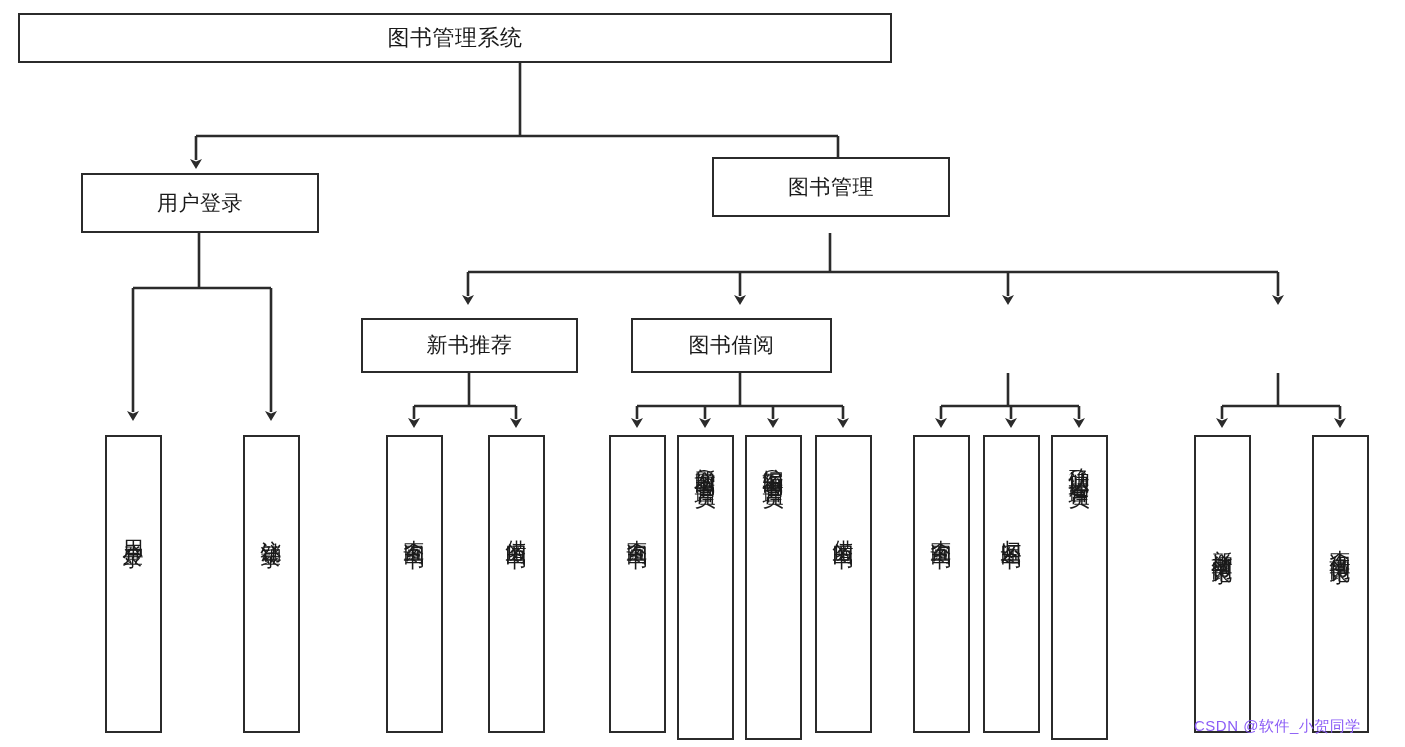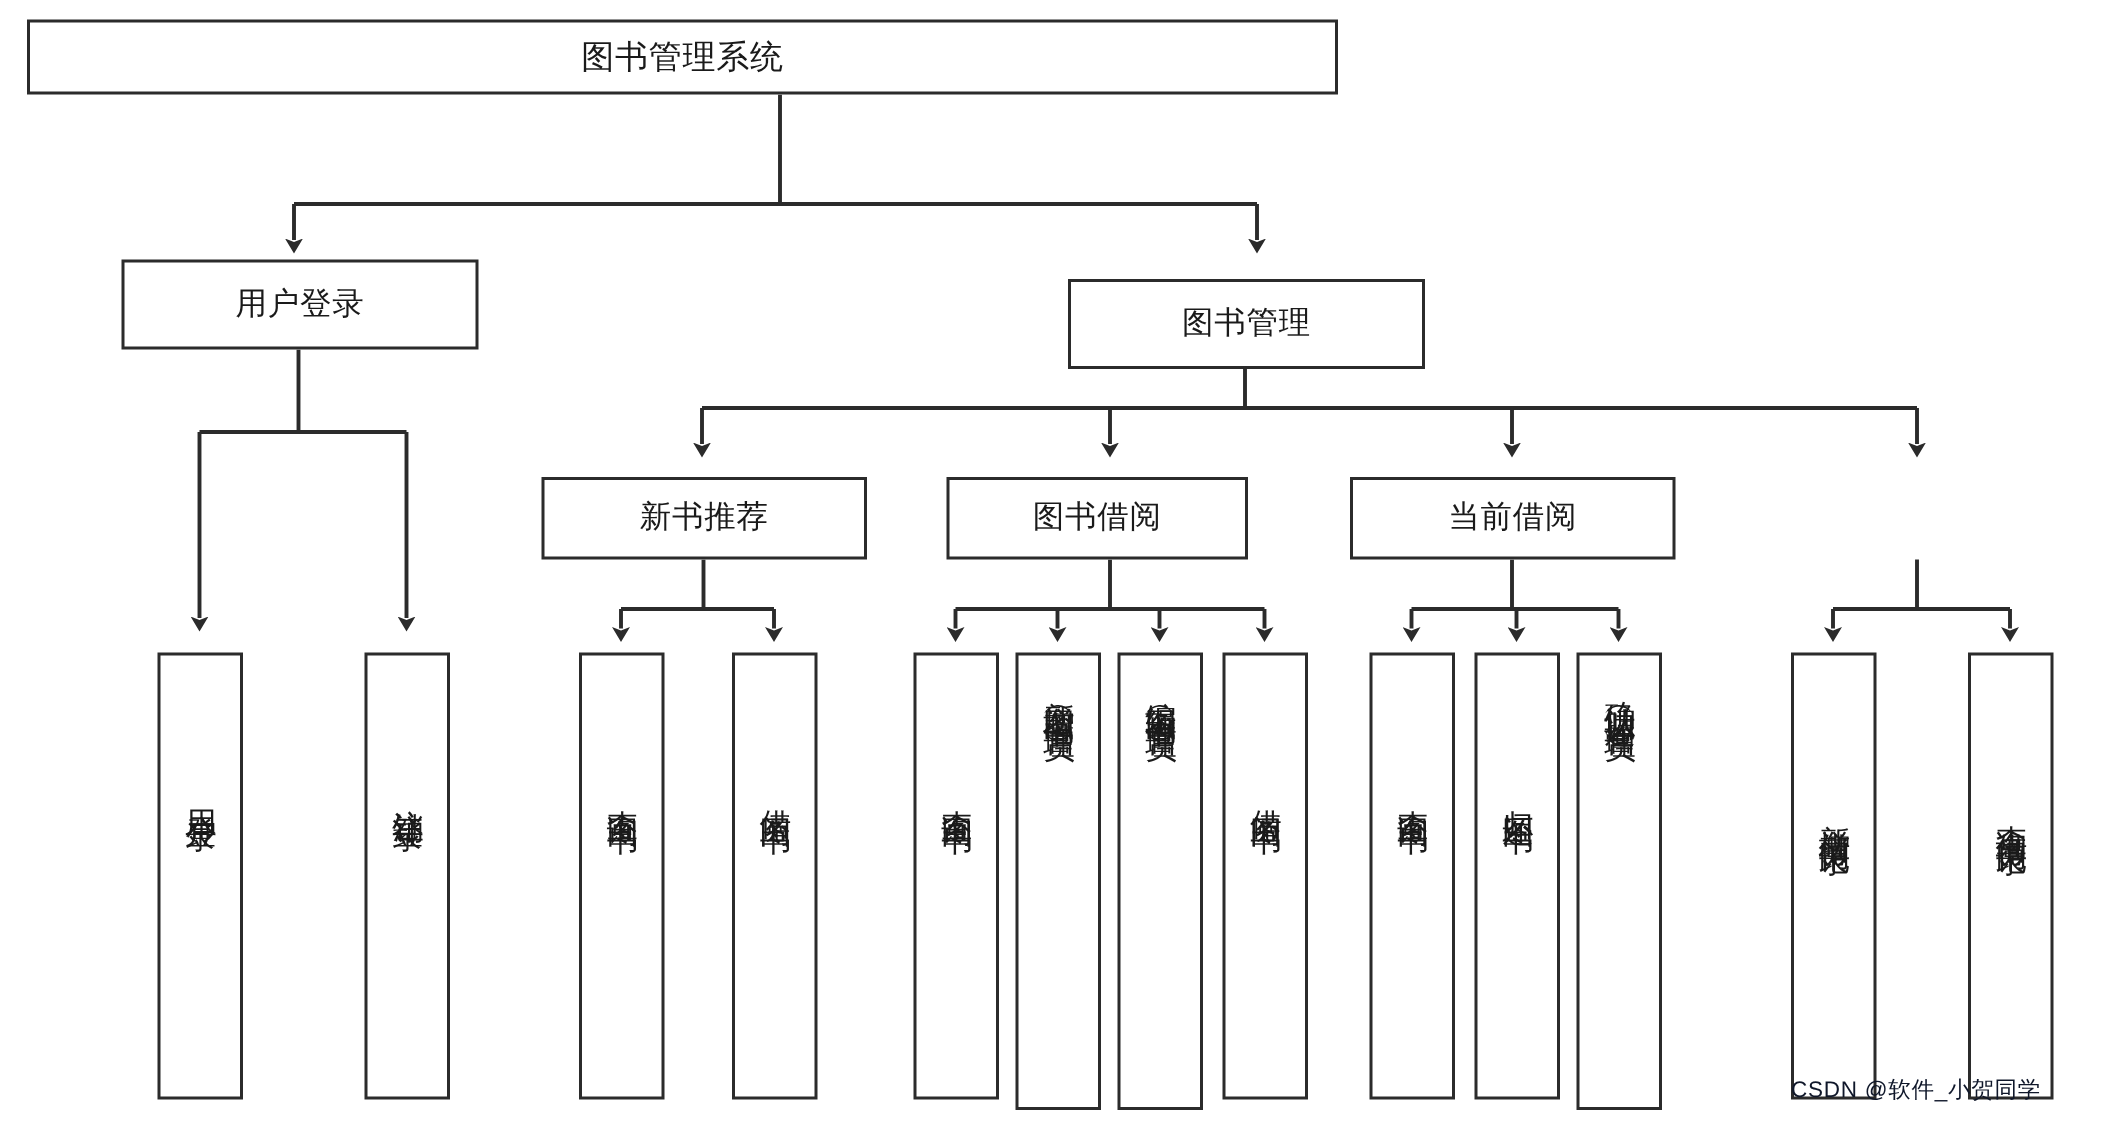--- a/index.html
+++ b/index.html
@@ -61,21 +61,21 @@
   }
   .node.vert.midshort .label {
     padding-top: 86px;
   }
   .node.vert.tall .label {
     padding-top: 4px;
   }
   .node.root .label { font-size: 22px; }
   .watermark {
     position: absolute;
-    color: #0f172a;
+    color: #8b5cf6;
     font-size: 15px;
     letter-spacing: 0.5px;
     white-space: nowrap;
   }
 </style>
 </head>
 <body>
 
 <div id="canvas">
 
@@ -130,35 +130,32 @@
   </svg>
 
   <div class="node horiz root" style="left:18px; top:13px; width:874px; height:50px;">
     <span class="label">图书管理系统</span>
   </div>
 
   <div class="node horiz" style="left:81px; top:173px; width:238px; height:60px;">
     <span class="label">用户登录</span>
   </div>
 
-  <div class="node horiz" style="left:712px; top:186px; width:238px; height:60px;">
+  <div class="node horiz" style="left:712px; top:157px; width:238px; height:60px;">
     <span class="label">图书管理</span>
   </div>
 
   <div class="node horiz" style="left:361px; top:318px; width:217px; height:55px;">
     <span class="label">新书推荐</span>
   </div>
 
   <div class="node horiz" style="left:631px; top:318px; width:201px; height:55px;">
     <span class="label">图书借阅</span>
   </div>
 
-  <div class="node horiz" style="left:900px; top:318px; width:217px; height:55px;">
-    <span class="label">当前借阅</span>
-  </div>
 
 
   <div class="node vert mid" style="left:105px; top:435px; width:57px; height:298px;">
     <span class="label">用户登录</span>
   </div>
 
   <div class="node vert mid" style="left:243px; top:435px; width:57px; height:298px;">
     <span class="label">注销登录</span>
   </div>
 

